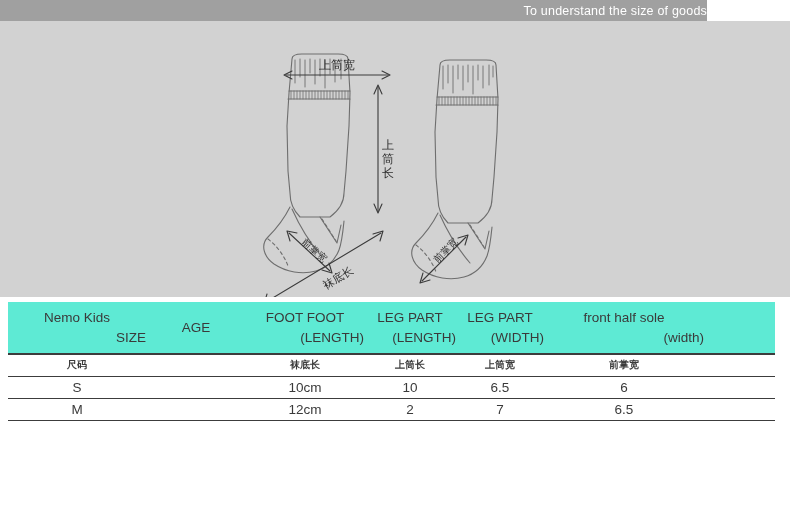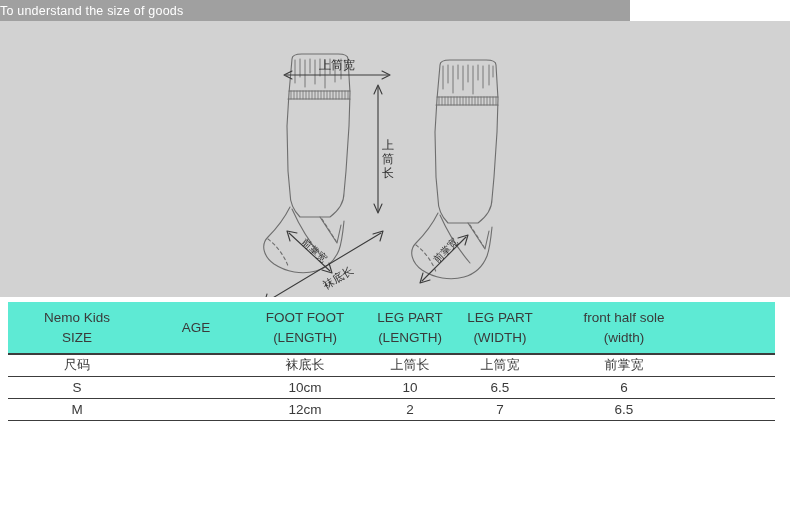--- a/index.html
+++ b/index.html
@@ -13,25 +13,25 @@
     position: relative;
     overflow: hidden;
     font-family: "Liberation Sans", "DejaVu Sans", sans-serif;
     color: #3a3a3a;
   }
 
   
   #title-bar {
     position: absolute;
     left: 0; top: 0;
-    width: 630px; height: 21px;
+    width: 707px; height: 21px;
     background: #a0a0a0;
     display: flex;
     align-items: center;
-    justify-content: flex-start;
+    justify-content: flex-end;
   }
   #title-bar .title-text {
     color: #ffffff;
     font-size: 12.5px;
     letter-spacing: .2px;
     white-space: nowrap;
   }
 
   
   #diagram-panel {
@@ -59,28 +59,28 @@
     font-weight: normal;
     vertical-align: middle;
     line-height: 1.45;
   }
   #spec-table thead tr { background: #5eead4; }
   #spec-table thead th {
     height: 51px;
     font-size: 13.5px;
     border-bottom: 2px solid #3c3c3c;
   }
-  #spec-table th .hl2 { display: block; }
+  #spec-table th .hl2 { display: block; text-align: right; }
   #spec-table tbody td {
     height: 21px;
     border-bottom: 1.6px solid #3c3c3c;
     font-size: 13.5px;
     background: #ffffff;
   }
-  #spec-table tbody tr.cn-row td { font-size: 13px; }
+  #spec-table tbody tr.cn-row td { font-size: 10px; font-weight: bold; }
   .col-a { width: 138px; }
   .col-b { width: 100px; }
   .col-c { width: 118px; }
   .col-d { width: 92px; }
   .col-e { width: 88px; }
   .col-f { width: 160px; }
   .col-g { width: 71px; }
 
   
   #tips-block {

